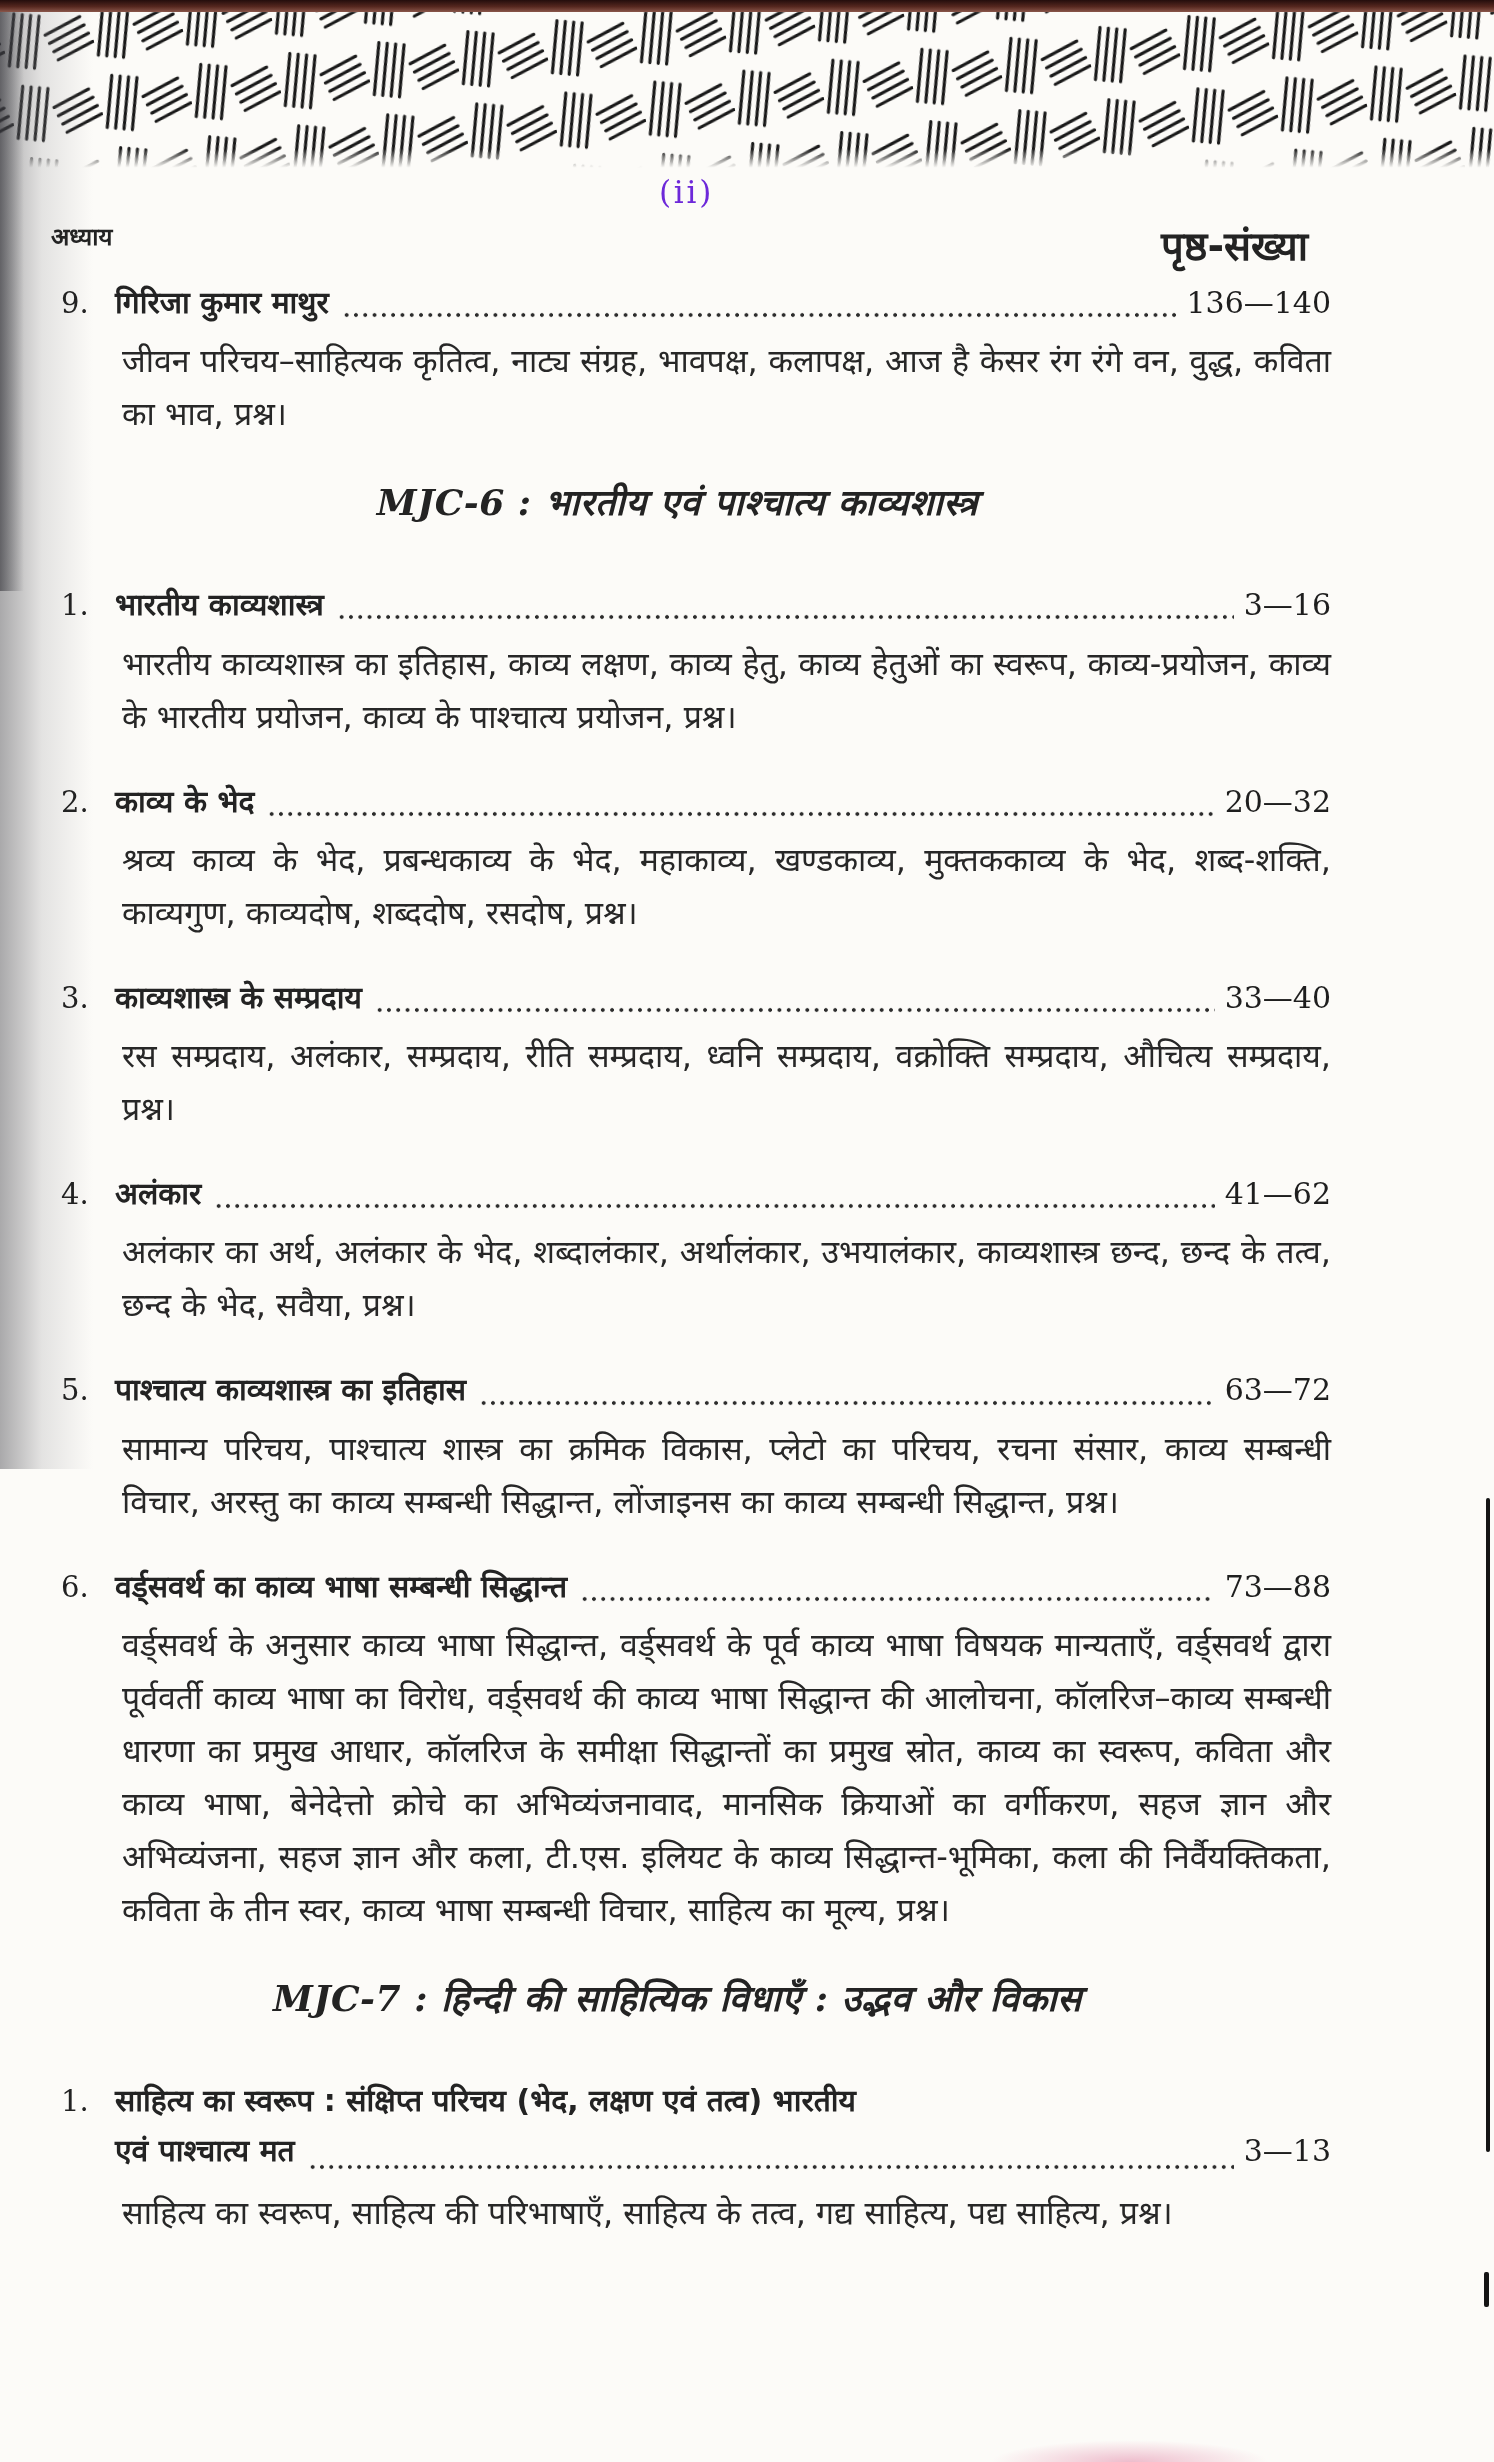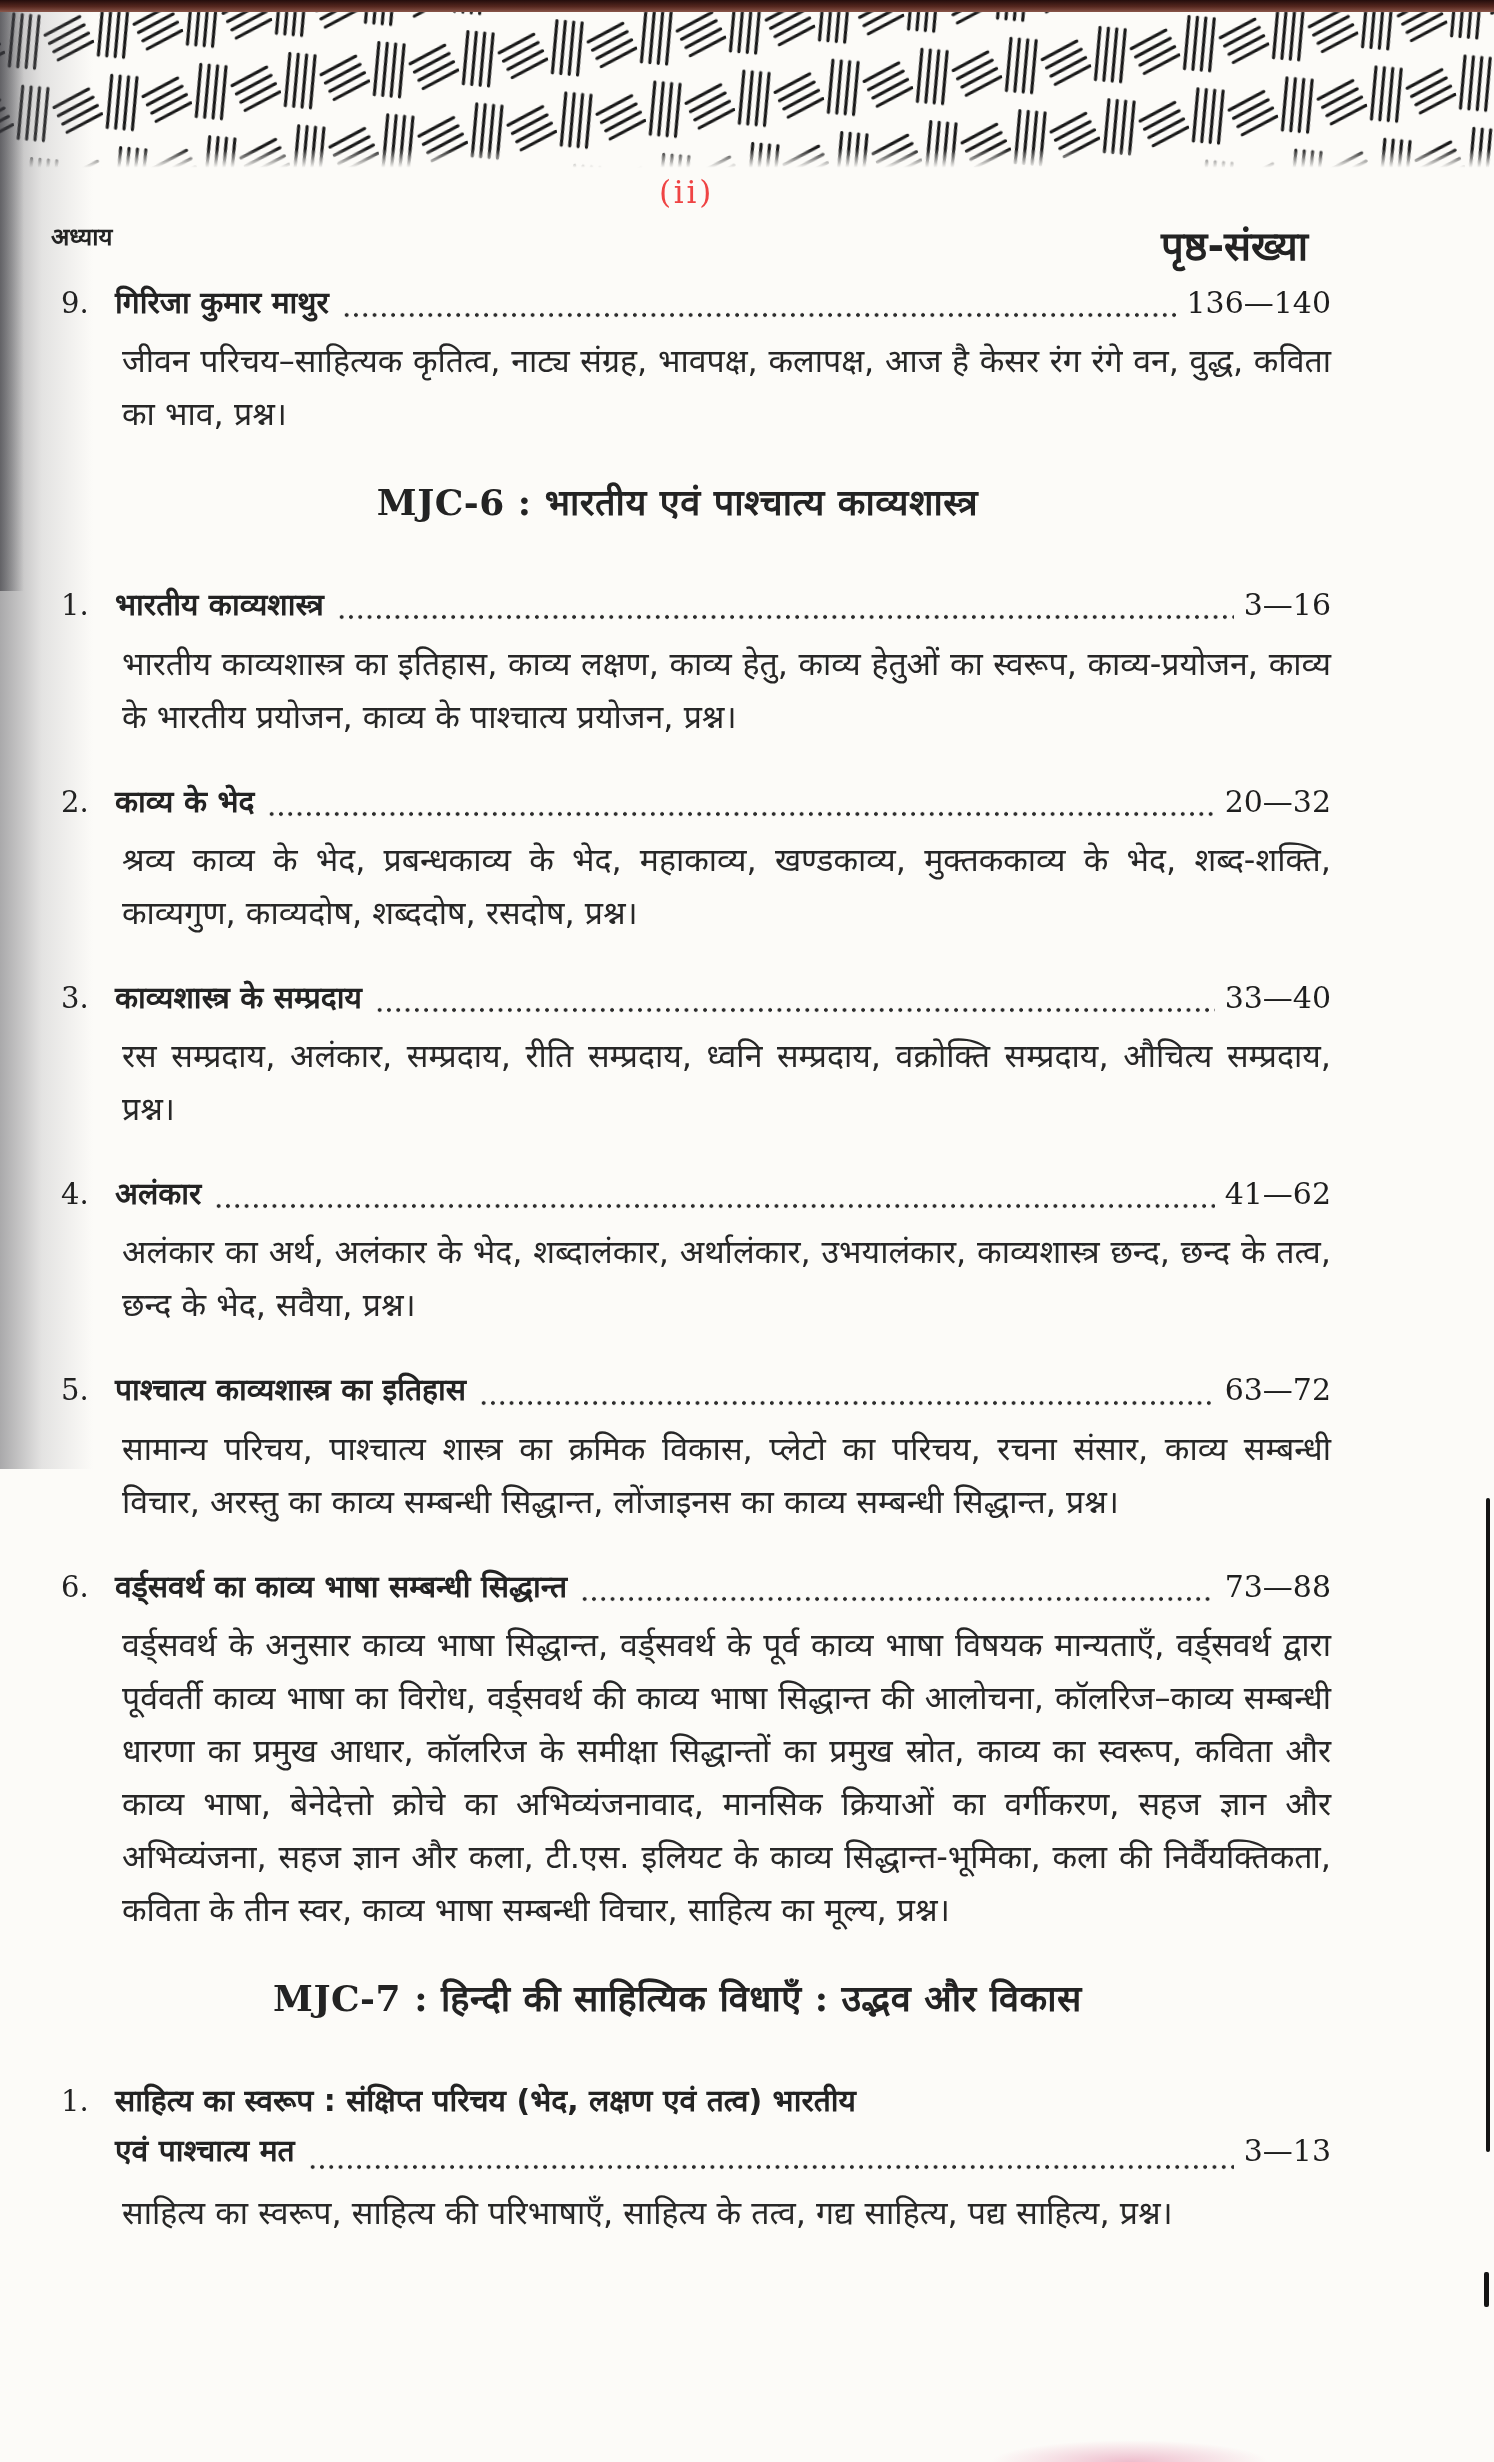--- a/index.html
+++ b/index.html
@@ -42,38 +42,39 @@
     position: absolute; left: 1484px; top: 2272px; width: 4.7px; height: 35px;
     background: #141414; border-radius: 1.9px;
   }
   .pink-smudge {
     position: absolute; left: 990px; top: 2440px; width: 280px; height: 22.4px;
     background: radial-gradient(ellipse at 50% 100%, rgba(233,168,190,0.75), rgba(233,168,190,0) 70%);
   }
   
   .page-marker {
     position: absolute; left: 0; top: 174px; width: 1373px;
-    text-align: center; font-size: 31px; letter-spacing: 2.8px; color: #ef4444;
+    text-align: center; font-size: 31px; letter-spacing: 2.8px; color: #6d28d9;
   }
   .col-head-left {
     position: absolute; left: 51px; top: 219px;
     font-size: 24px; font-weight: 700; font-family: "DejaVu Sans", sans-serif;
   }
   .col-head-right {
     position: absolute; right: 187px; top: 217px;
     font-size: 40px; font-weight: 700; font-family: "DejaVu Sans", sans-serif; margin-left: 42px;
   }
   .content {
     position: absolute; left: 61px; top: 280px; width: 1270px;
   }
   .section-heading {
     text-align: center; margin: 28px 37px 54px 0;
     font-size: 36px; font-weight: 700; line-height: 52px;
     font-family: "DejaVu Serif", "DejaVu Sans", serif;
     letter-spacing: 0.5px;
+    font-style: italic;
   }
   .item { margin-bottom: 35px; }
   .title-row {
     display: flex; align-items: baseline;
     font-size: 30px; line-height: 45px;
   }
   .num {
     flex: 0 0 54px; font-size: 29px; color: #222;
   }
   .title {

